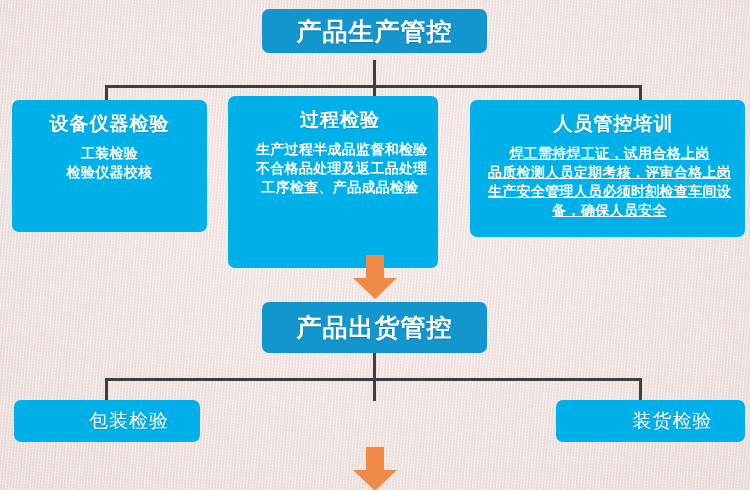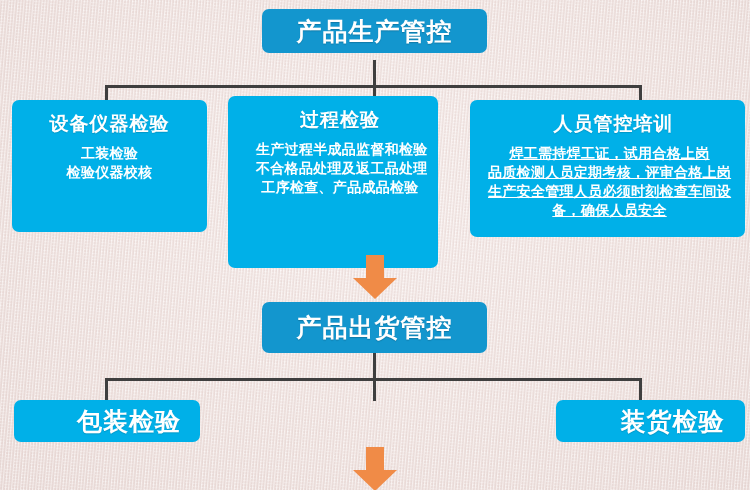--- a/index.html
+++ b/index.html
@@ -52,22 +52,22 @@
     text-shadow: 0 1px 1px rgba(0,0,0,0.18);
     white-space: nowrap;
   }
   .box-leaf {
     background: #00b0e8;
     display: flex;
     align-items: center;
     justify-content: center;
   }
   .box-leaf .t {
-    font-size: 25px;
-    font-weight: bold;
+    font-size: 19px;
+    font-weight: normal;
     letter-spacing: 1px;
     text-shadow: 0 1px 1px rgba(0,0,0,0.14);
     white-space: nowrap;
     margin-left: 44px;
   }
   .box-card {
     background: #00b0e8;
     padding: 11px 14px 10px 14px;
     text-align: center;
   }

